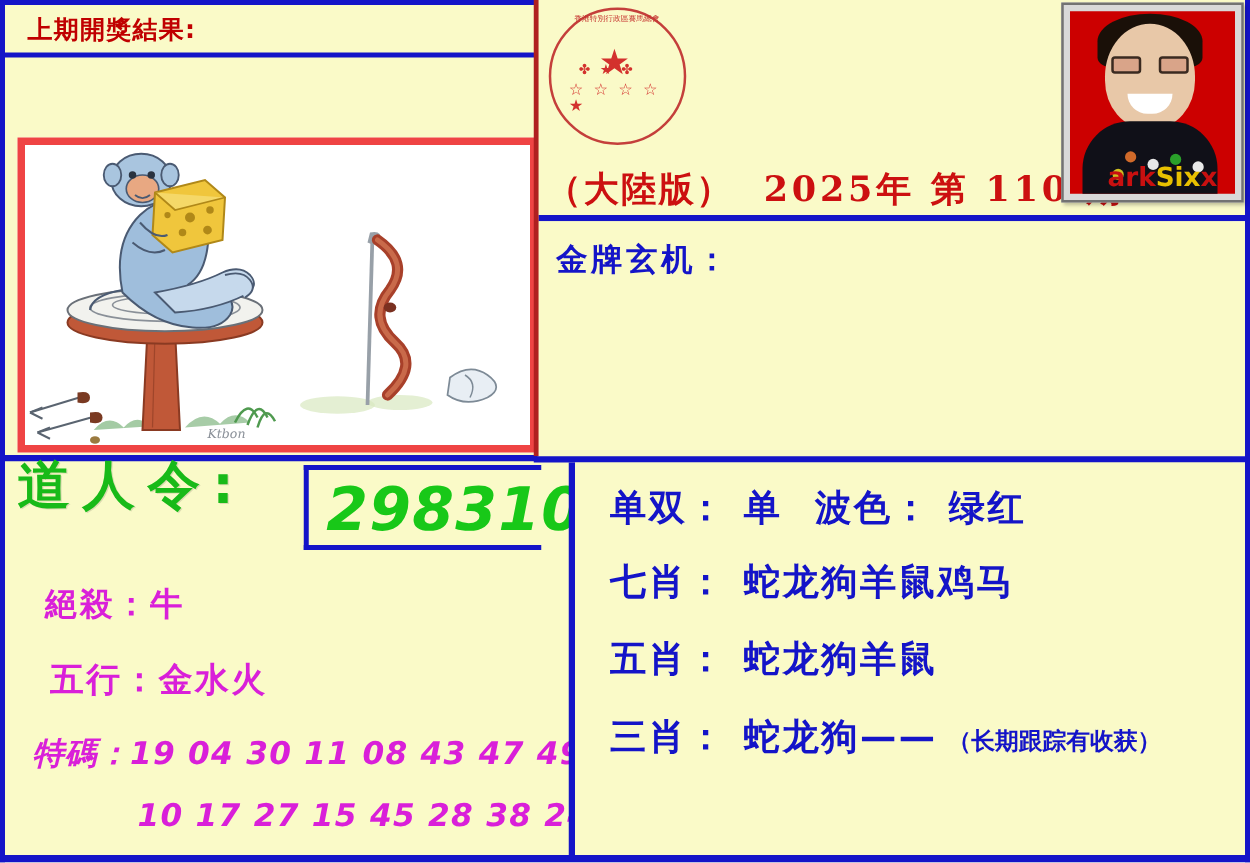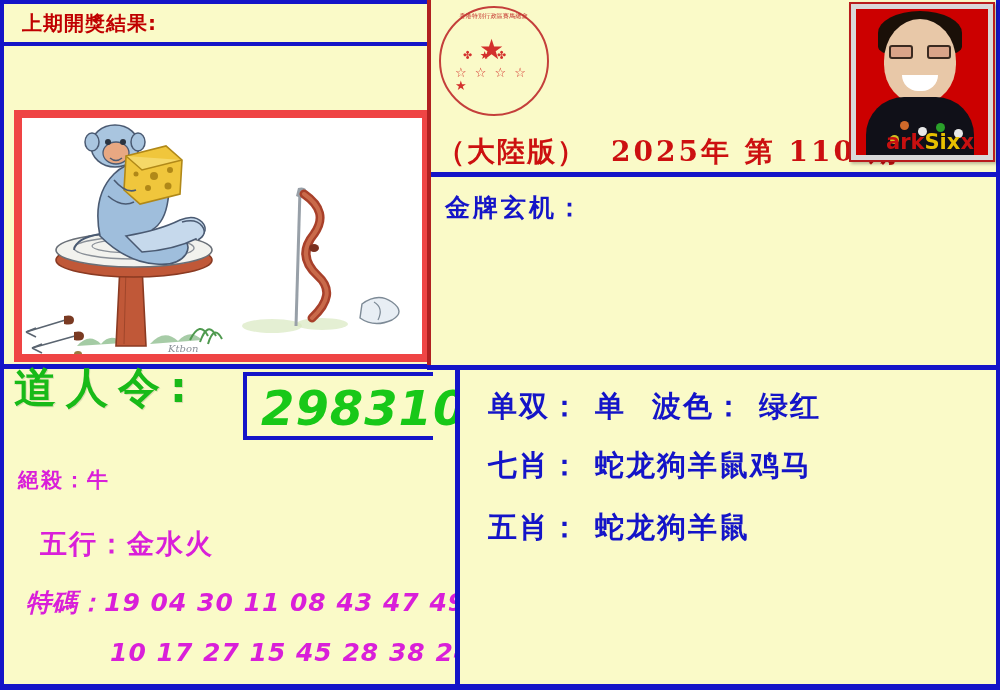--- a/index.html
+++ b/index.html
@@ -23,40 +23,40 @@
   .lastdraw-txt{position:absolute;left:18px;top:6px;font-size:20px;color:#C00000;
      font-weight:bold;font-family:"DejaVu Sans","Liberation Sans",sans-serif;
      letter-spacing:1px;}
   .divider-1{left:4px;top:42px;width:426px;height:4px;background:#1414C8;}
 
   .title-red{left:4px;top:46px;width:426px;height:62px;background:#FAFAC8;}
   .title-red span{position:absolute;left:16px;top:4px;font-size:40px;color:#CC0000;
      font-weight:bold;letter-spacing:6px;}
 
   
-  .pic-frame{left:14px;top:110px;width:416px;height:252px;border:8px solid #ef4444;
+  .pic-frame{left:14px;top:110px;width:416px;height:252px;border:6px solid #ef4444;
      background:#ffffff;}
   .pic-inner{position:absolute;left:0;top:0;right:0;bottom:0;overflow:hidden;
      background:#fefefe;}
 
   .divider-2{left:4px;top:364px;width:426px;height:5px;background:#1414C8;}
 
   
   .dr-label{left:14px;top:360px;width:230px;height:62px;}
   .dr-label span{position:absolute;left:0;top:0;font-size:42px;color:#18BA18;
      font-weight:bold;letter-spacing:10px;
      text-shadow:1px 1px 0 rgba(0,0,0,.12);}
   .dr-box{left:243px;top:372px;width:190px;height:68px;border:4px solid #1414C8;
      border-right:none;background:#FAFAC8;}
   .dr-box span{position:absolute;left:14px;top:4px;font-size:48px;color:#18C818;
      font-weight:bold;font-style:italic;letter-spacing:1px;
      font-family:"DejaVu Sans","Liberation Sans",sans-serif;}
 
   .row-pink{position:absolute;color:#D91FD9;font-weight:bold;}
-  .jue-sha{left:18px;top:466px;font-size:21px;letter-spacing:2px;text-align:center;}
+  .jue-sha{left:36px;top:466px;font-size:26px;letter-spacing:2px;text-align:center;}
   .wu-xing{left:40px;top:526px;font-size:27px;letter-spacing:2px;}
   .te-ma-1{left:26px;top:586px;font-size:25px;font-style:italic;letter-spacing:1px;
      white-space:nowrap;}
   .te-ma-2{left:110px;top:638px;font-size:25px;font-style:italic;letter-spacing:1px;
      white-space:nowrap;}
 
   
   .hdr-sep-red{left:427px;top:0;width:4px;height:365px;background:#B02020;}
   .hdr{left:431px;top:0;width:565px;height:172px;background:#FAFAC8;overflow:hidden;}
 
@@ -76,21 +76,21 @@
      text-shadow:4px 4px 5px rgba(60,60,60,.55);}
 
   .hdr-sub{position:absolute;left:6px;top:133px;font-size:28px;color:#CC1010;
      font-weight:bold;white-space:nowrap;}
   .hdr-sub .edition{letter-spacing:2px;}
   .hdr-sub .issue{margin-left:24px;letter-spacing:3px;
      font-family:"DejaVu Serif","Liberation Serif",serif;}
 
   
   .photo{left:849px;top:2px;width:146px;height:160px;background:#D9D9D9;
-     border:2px solid #b91c1c;box-shadow:2px 2px 3px rgba(0,0,0,.25);}
+     border:2px solid #737373;box-shadow:2px 2px 3px rgba(0,0,0,.25);}
   .photo-in{position:absolute;left:5px;top:5px;right:5px;bottom:5px;
      background:#CC0000;overflow:hidden;}
   .ph-head{position:absolute;left:28px;top:10px;width:72px;height:84px;
      border-radius:50% 50% 46% 46%;background:#E8C8A8;}
   .ph-hair{position:absolute;left:22px;top:2px;width:84px;height:44px;
      border-radius:50% 50% 20% 20%;background:#1a1008;}
   .ph-glass{position:absolute;left:33px;top:36px;width:62px;height:14px;}
   .ph-glass i{position:absolute;top:0;width:24px;height:14px;border:2px solid #3a2a20;
      border-radius:3px;background:rgba(200,120,100,.45);box-sizing:border-box;}
   .ph-glass i.l{left:0;} .ph-glass i.r{right:0;}
@@ -287,16 +287,19 @@
     </div>
 
     <div class="pred-row pr-0">
       <span class="lbl">单双：</span><span class="val">单</span><span class="val2">波色：</span><span class="val">绿红</span>
     </div>
 
     <div class="pred-row pr-2">
       <span class="lbl">五肖：</span><span class="val">蛇龙狗羊鼠</span>
     </div>
 
+    <div class="pred-row pr-3">
+      <span class="lbl">三肖：</span><span class="val">蛇龙狗——</span><span class="note">（长期跟踪有收获）</span>
+    </div>
 
   </div>
 
 </div>
 
 </body></html>

